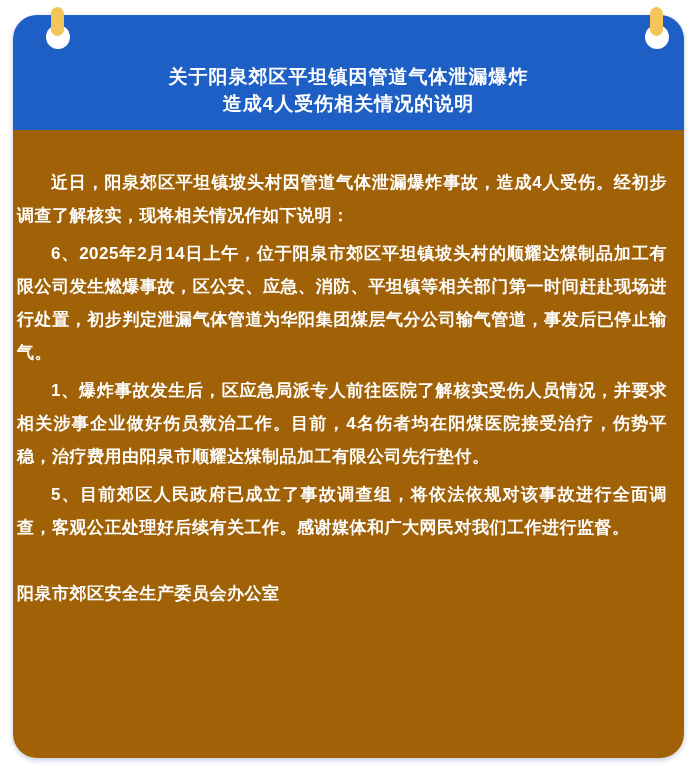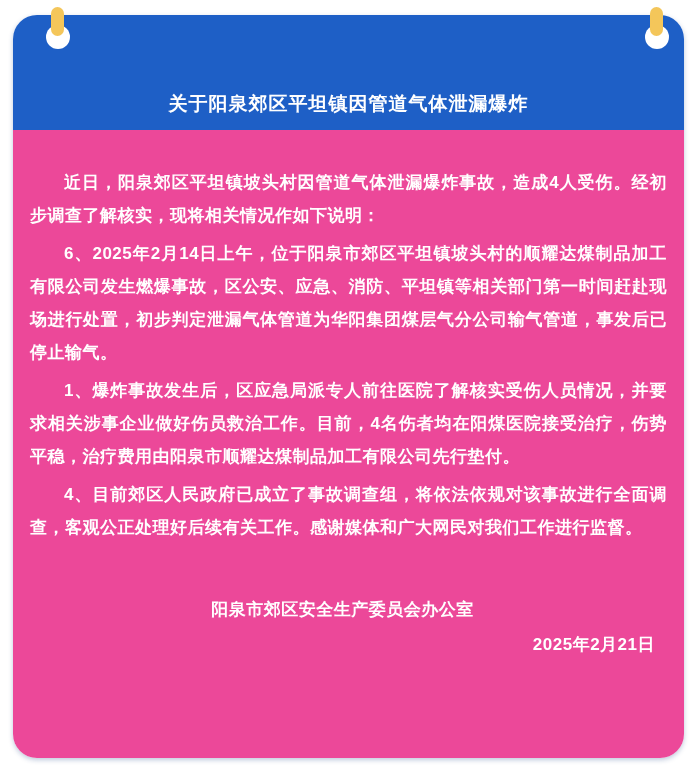--- a/index.html
+++ b/index.html
@@ -36,36 +36,36 @@
     color: #ffffff;
     font-size: 19px;
     font-weight: 700;
     line-height: 27px;
     letter-spacing: 1px;
     text-align: center;
     white-space: nowrap;
   }
   .card-body {
     flex: 1 1 auto;
-    background: #ec4899;
-    padding: 36px 17px 0 17px;
+    background: #a16207;
+    padding: 36px 17px 0 4px;
     color: #ffffff;
   }
   .card-body p {
     margin: 0 0 5px 0;
     font-size: 17px;
     line-height: 33px;
     font-weight: 600;
     letter-spacing: 0.5px;
     text-align: justify;
     text-indent: 2em;
   }
   .signature {
-    margin-top: 48px;
-    text-align: center;
+    margin-top: 32px;
+    text-align: left;
     font-size: 17px;
     font-weight: 600;
     letter-spacing: 0.5px;
     line-height: 35px;
     padding-right: 12px;
     color: #ffffff;
   }
   .date-line {
     text-align: right;
     font-size: 17px;
@@ -105,26 +105,26 @@
 
   <span class="pin-hole left"></span>
   <span class="pin-bar left"></span>
   <span class="pin-hole right"></span>
   <span class="pin-bar right"></span>
 
   <div class="card">
 
     <div class="card-header">
       <div class="title-line">关于阳泉郊区平坦镇因管道气体泄漏爆炸</div>
+      <div class="title-line">造成4人受伤相关情况的说明</div>
     </div>
 
     <div class="card-body">
       <p>近日，阳泉郊区平坦镇坡头村因管道气体泄漏爆炸事故，造成4人受伤。经初步调查了解核实，现将相关情况作如下说明：</p>
       <p>6、2025年2月14日上午，位于阳泉市郊区平坦镇坡头村的顺耀达煤制品加工有限公司发生燃爆事故，区公安、应急、消防、平坦镇等相关部门第一时间赶赴现场进行处置，初步判定泄漏气体管道为华阳集团煤层气分公司输气管道，事发后已停止输气。</p>
       <p>1、爆炸事故发生后，区应急局派专人前往医院了解核实受伤人员情况，并要求相关涉事企业做好伤员救治工作。目前，4名伤者均在阳煤医院接受治疗，伤势平稳，治疗费用由阳泉市顺耀达煤制品加工有限公司先行垫付。</p>
-      <p>4、目前郊区人民政府已成立了事故调查组，将依法依规对该事故进行全面调查，客观公正处理好后续有关工作。感谢媒体和广大网民对我们工作进行监督。</p>
+      <p>5、目前郊区人民政府已成立了事故调查组，将依法依规对该事故进行全面调查，客观公正处理好后续有关工作。感谢媒体和广大网民对我们工作进行监督。</p>
 
       <div class="signature">阳泉市郊区安全生产委员会办公室</div>
-      <div class="date-line">2025年2月21日</div>
     </div>
 
   </div>
 </div>
 
 </body></html>

